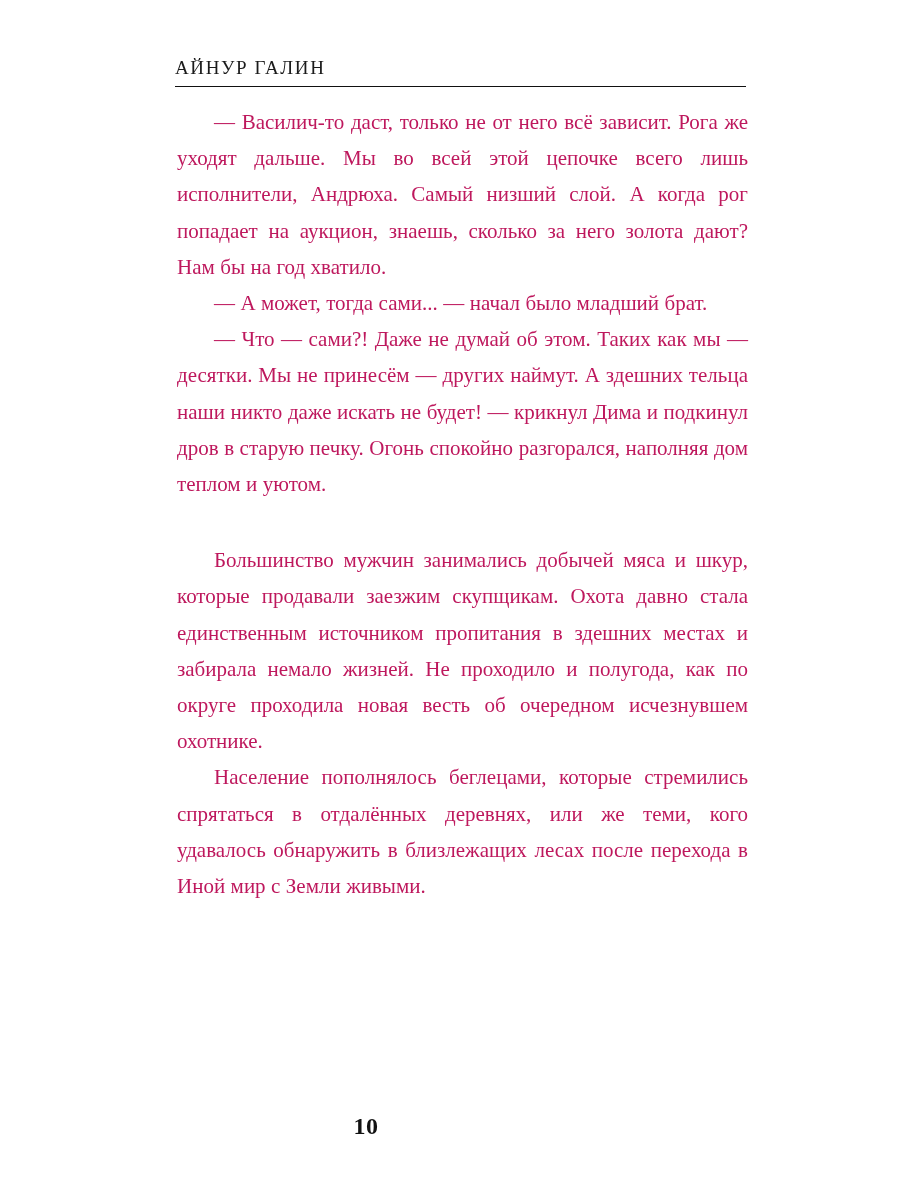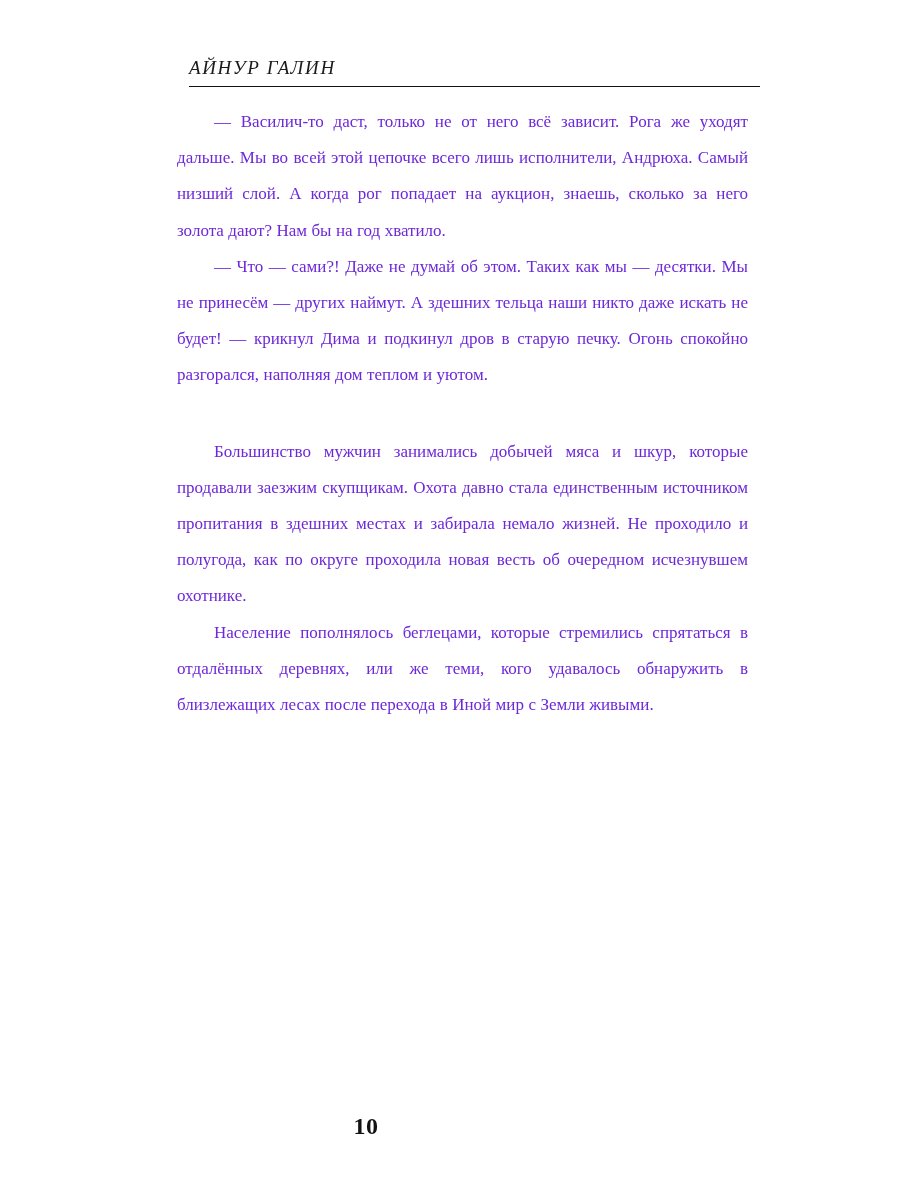--- a/index.html
+++ b/index.html
@@ -17,24 +17,23 @@
     background: #ffffff;
     overflow: hidden;
     font-family: "Liberation Serif", "DejaVu Serif", serif;
     color: #1b1b1b;
     -webkit-font-smoothing: antialiased;
   }
 
   
   .running-head {
     position: absolute;
-    left: 189px;
+    left: 175px;
     top: 58px;
     width: 571px;
-    font-style: italic;
   }
 
   .running-head-title {
     font-size: 19px;
     letter-spacing: 1.6px;
     color: #1b1b1b;
     line-height: 1.1;
     white-space: nowrap;
   }
 
@@ -48,25 +47,25 @@
   
   .text-column {
     position: absolute;
     left: 177px;
     top: 104px;
     width: 571px;
   }
 
   .para {
     margin: 0;
-    font-size: 17px;
+    font-size: 21px;
     line-height: 36.2px;
     text-align: justify;
     text-indent: 37px;
-    color: #6d28d9;
+    color: #be185d;
     hyphens: manual;
     word-spacing: 0.2px;
   }
 
   
   .section-gap {
     height: 40px;
   }
 
   
@@ -89,20 +88,21 @@
 
   <div class="running-head">
     <div class="running-head-title">АЙНУР ГАЛИН</div>
     <div class="running-head-rule"></div>
   </div>
 
   <div class="text-column">
 
     <p class="para">— Василич-то даст, только не от него всё зависит. Рога же уходят дальше. Мы во всей этой цепочке всего лишь исполнители, Андрюха. Самый низший слой. А когда рог попадает на аукцион, знаешь, сколько за него золота дают? Нам бы на год хватило.</p>
 
+    <p class="para">— А может, тогда сами... — начал было младший брат.</p>
 
     <p class="para">— Что — сами?! Даже не думай об этом. Таких как мы — десятки. Мы не принесём — других наймут. А здешних тельца наши никто даже искать не будет! — крикнул Дима и подкинул дров в старую печку. Огонь спокойно разгорался, наполняя дом теплом и уютом.</p>
 
     <div class="section-gap"></div>
 
 
     <p class="para">Большинство мужчин занимались добычей мяса и шкур, которые продавали заезжим скупщикам. Охота давно стала единственным источником пропитания в здешних местах и забирала немало жизней. Не проходило и полугода, как по округе проходила новая весть об очередном исчезнувшем охотнике.</p>
 
     <p class="para">Население пополнялось беглецами, которые стремились спрятаться в отдалённых деревнях, или же теми, кого удавалось обнаружить в близлежащих лесах после перехода в Иной мир с Земли живыми.</p>
 

